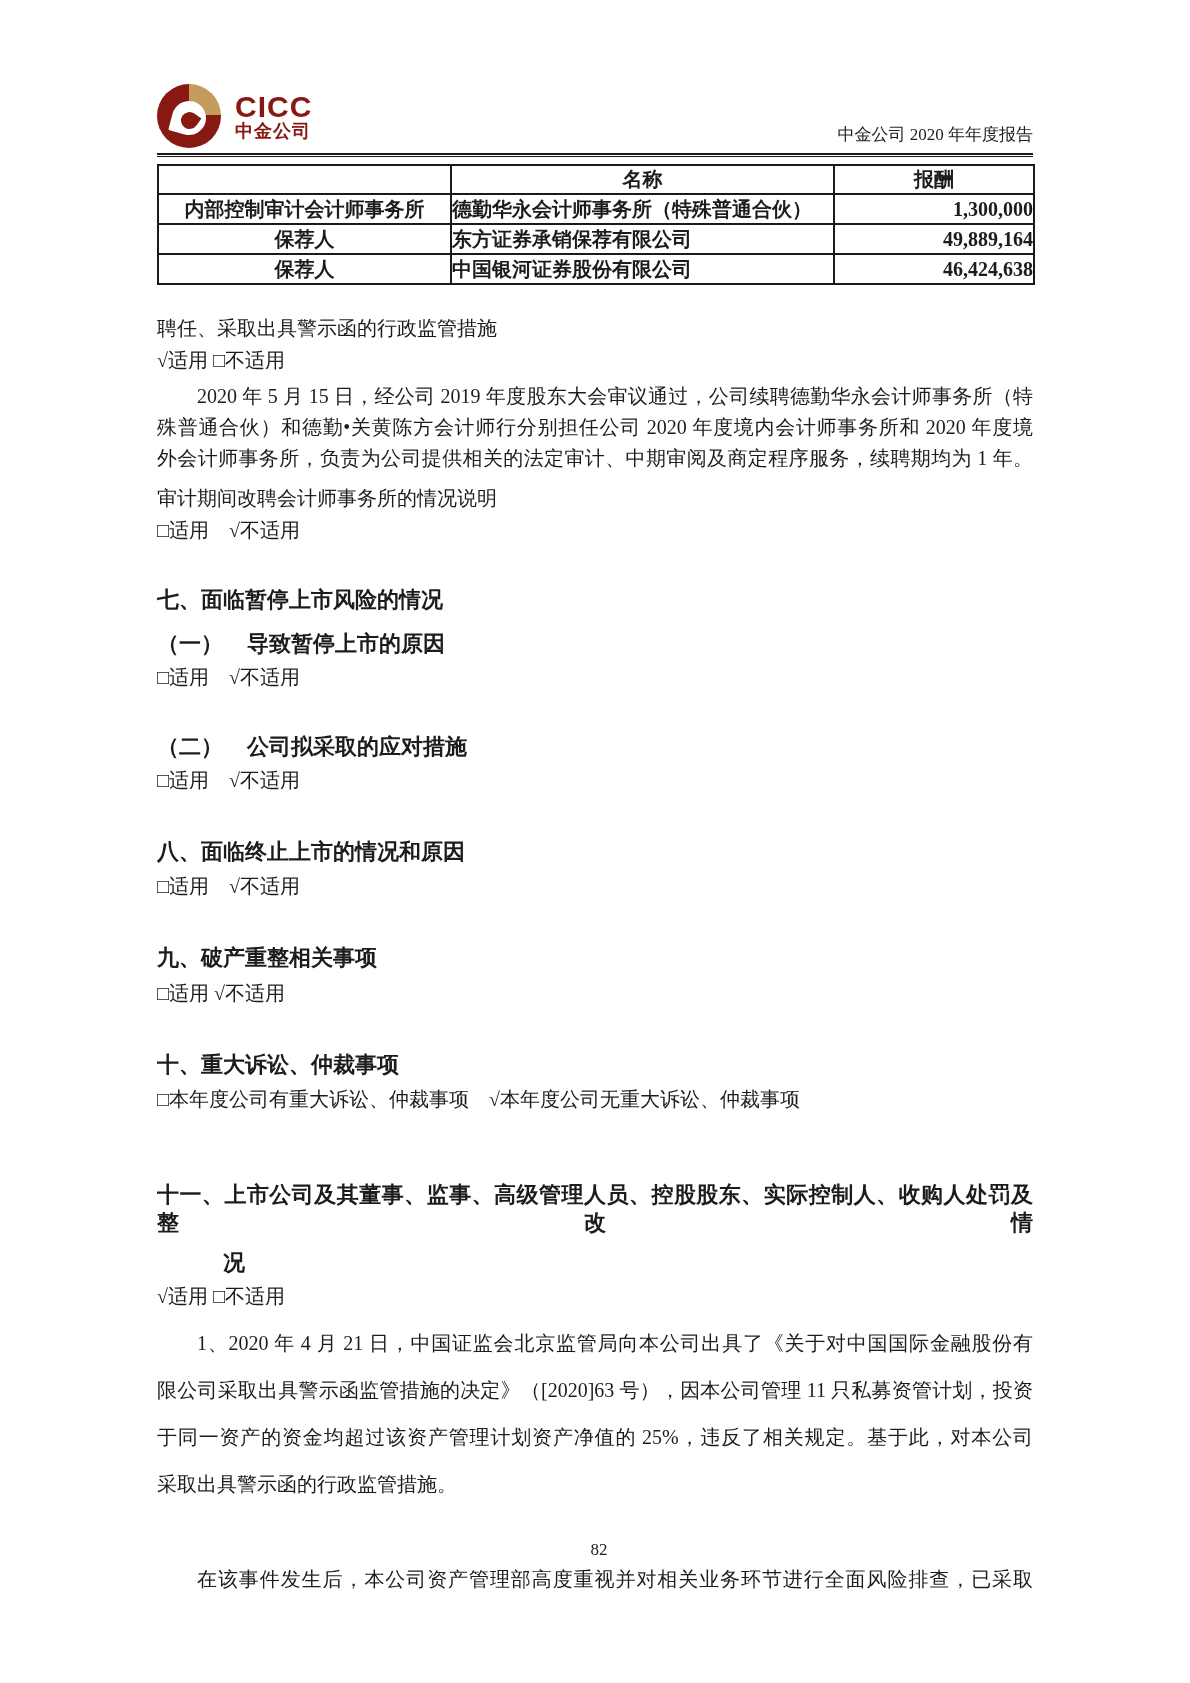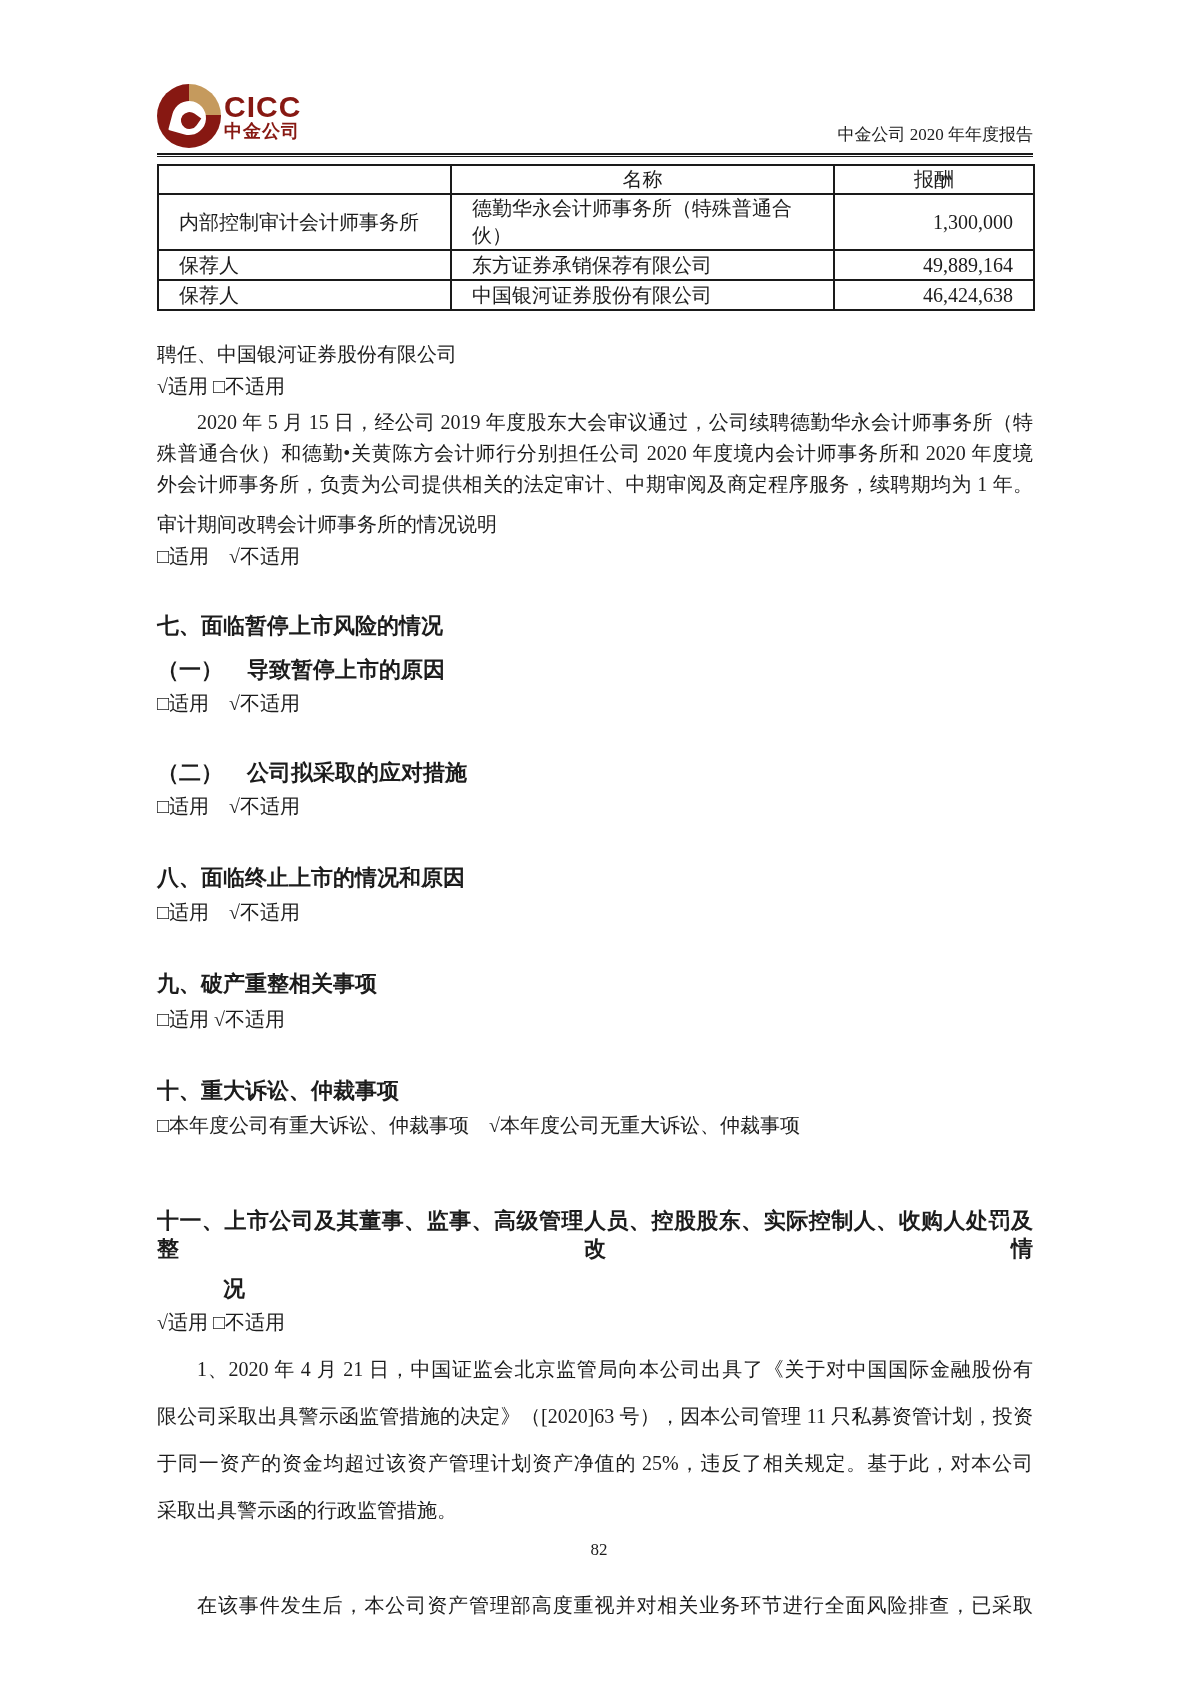--- a/index.html
+++ b/index.html
@@ -9,21 +9,21 @@
   .page {
     position:relative;
     width:1190px; height:1683px;
     margin:0 auto; background:#ffffff;
     overflow:hidden;
   }
   .content { position:absolute; left:157px; top:0; width:876px; }
 
   
   .hdr { display:flex; justify-content:space-between; align-items:flex-end; margin-top:76px; height:72px; }
-  .logo { display:flex; align-items:center; gap:3px; }
+  .logo { display:flex; align-items:center; gap:14px; }
   .logo-mark {
     width:64px; height:64px; border-radius:50%;
     background:conic-gradient(#c59a5d 0deg 88deg, #871812 88deg 360deg);
     position:relative;
   }
   .logo-mark::before { 
     content:""; position:absolute; left:15px; top:17px; width:34px; height:34px;
     border-radius:50% 50% 50% 4%; background:#ffffff; transform:rotate(15deg);
   }
   .logo-mark::after { 
@@ -32,23 +32,23 @@
   }
   .logo-text { line-height:1.02; color:#871812; font-family:"Liberation Sans", sans-serif; font-weight:bold; }
   .logo-text .en { font-size:30px; letter-spacing:1px; }
   .logo-text .cn { font-size:18px; letter-spacing:1px; }
   .report-title { font-size:17px; padding-bottom:2px; }
 
   .hdr-rule { margin-top:5px; height:4px; border-top:2px solid #1a1a1a; border-bottom:1px solid #1a1a1a; }
 
   
   table.fees { margin-top:7px; width:876px; border-collapse:collapse; font-size:20px; table-layout:fixed; }
-  table.fees td, table.fees th { border:2px solid #1a1a1a; font-weight:normal; padding:0 20px; height:30px; vertical-align:middle;margin-left:45px; }
+  table.fees td, table.fees th { border:2px solid #1a1a1a; font-weight:bold; padding:0 0; height:30px; vertical-align:middle;margin-left:45px; }
   table.fees th { text-align:center; height:28px; }
-  td.c-role { text-align:left;border-radius:15px; }
+  td.c-role { text-align:center;border-radius:15px; }
   td.c-name { text-align:left; }
   td.c-pay  { text-align:right; }
 
   
   .t      { font-size:20px; line-height:32px; }
   .pline  { font-size:20px; line-height:31px; text-align:justify; text-align-last:justify; }
   .pline.first  { text-indent:40px; }
   .pline.loose  { line-height:47px; }
   .pline.lastln { text-align-last:left; }
   .heading { font-family:"Liberation Sans", sans-serif; font-weight:bold; font-size:22px; line-height:28px; }
@@ -99,21 +99,21 @@
         <td class="c-pay">49,889,164</td>
       </tr>
       <tr>
         <td class="c-role">保荐人</td>
         <td class="c-name">中国银河证券股份有限公司</td>
         <td class="c-pay">46,424,638</td>
       </tr>
     </tbody>
       </table>
 
-    <div class="t" style="margin-top:27px">聘任、中国银河证券股份有限公司</div>
+    <div class="t" style="margin-top:27px">聘任、采取出具警示函的行政监管措施</div>
     <div class="t">√适用 □不适用</div>
     <div style="margin-top:5px">
       <div class="pline first">2020 年 5 月 15 日，经公司 2019 年度股东大会审议通过，公司续聘德勤华永会计师事务所（特</div>
       <div class="pline">殊普通合伙）和德勤•关黄陈方会计师行分别担任公司 2020 年度境内会计师事务所和 2020 年度境</div>
       <div class="pline">外会计师事务所，负责为公司提供相关的法定审计、中期审阅及商定程序服务，续聘期均为 1 年。</div>
     </div>
 
     <div class="t" style="margin-top:8px">审计期间改聘会计师事务所的情况说明</div>
     <div class="t">□适用　√不适用</div>
 

